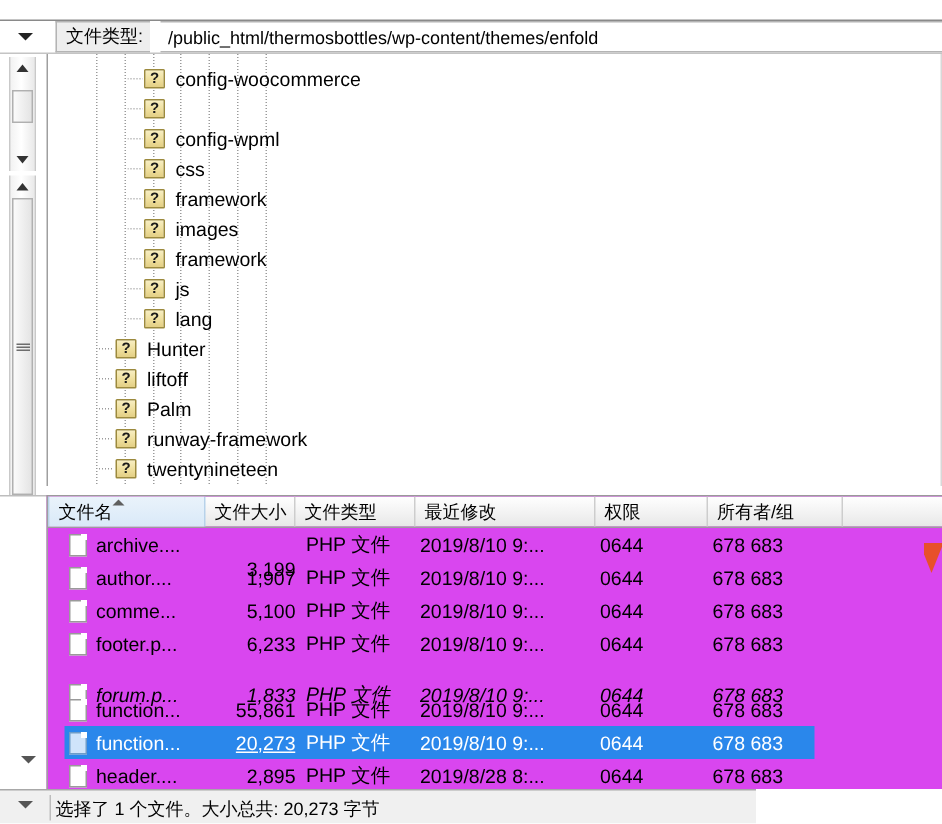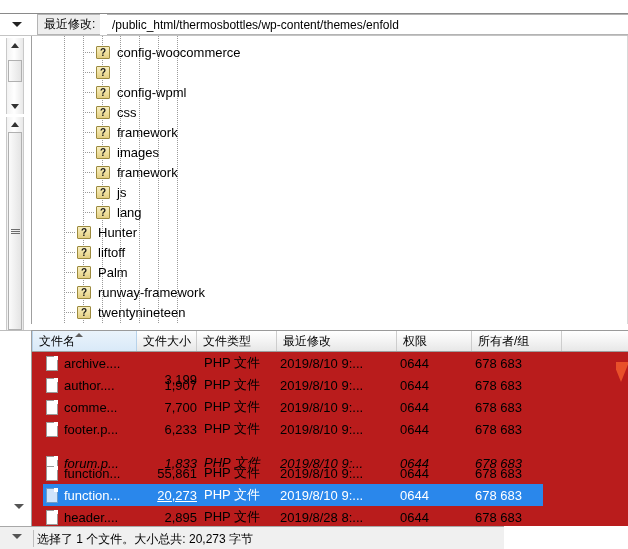--- a/index.html
+++ b/index.html
@@ -146,21 +146,21 @@
   }
   .tree-label {
     margin-left: 7px;
     font-size: 13px;
     color: #000;
   }
 
   
   .list-panel {
     position: absolute; left: 31px; top: 330px; width: 597px; height: 196px;
-    background: #b91c1c;
+    background: #d946ef;
     border-left: 1px solid #9f9f9f;
     border-top: 1px solid #9a9a9a;
     box-sizing: border-box;
     overflow: hidden;
   }
   .list-header {
     position: absolute; left: 0; top: 0; right: 0; height: 21px;
     background: linear-gradient(to bottom, #ffffff, #f1f1f1 60%, #e7e7e7);
     border-bottom: 1px solid #9d9d9d;
     box-sizing: border-box;
@@ -281,21 +281,21 @@
 
 <div id="app">
 
   <div class="topbar">
     <div class="topbar-rule"></div>
 
     <div class="dropdown-btn">
       <span class="caret-down"></span>
     </div>
 
-    <div class="site-label">最近修改:</div>
+    <div class="site-label">文件类型:</div>
 
     <div class="site-path">/public_html/thermosbottles/wp-content/themes/enfold</div>
 
     <div class="topbar-rule2"></div>
   </div>
 
   <div class="left-edge-strip"></div>
 
   <div class="sb" id="sb-top">
     <div class="sb-arrow" style="top:0">
@@ -431,21 +431,21 @@
           <span class="cell" style="left: 32px; width: 75px;">author....</span>
           <span class="cell num" style="left: 100px; width: 65px;">1,907</span>
           <span class="cell" style="left: 172px; width: 75px;">PHP 文件</span>
           <span class="cell" style="left: 248px; width: 115px;">2019/8/10 9:...</span>
           <span class="cell" style="left: 368px; width: 60px;">0644</span>
           <span class="cell" style="left: 443px; width: 90px;">678 683</span>
         </div>
         <div class="frow" style="top: 44px;">
           <span class="file-ico"></span>
           <span class="cell" style="left: 32px; width: 75px;">comme...</span>
-          <span class="cell num" style="left: 100px; width: 65px;">7,700</span>
+          <span class="cell num" style="left: 100px; width: 65px;">5,100</span>
           <span class="cell" style="left: 172px; width: 75px;">PHP 文件</span>
           <span class="cell" style="left: 248px; width: 115px;">2019/8/10 9:...</span>
           <span class="cell" style="left: 368px; width: 60px;">0644</span>
           <span class="cell" style="left: 443px; width: 90px;">678 683</span>
         </div>
         <div class="frow" style="top: 66px;">
           <span class="file-ico"></span>
           <span class="cell" style="left: 32px; width: 75px;">footer.p...</span>
           <span class="cell num" style="left: 100px; width: 65px;">6,233</span>
           <span class="cell" style="left: 172px; width: 75px;">PHP 文件</span>

